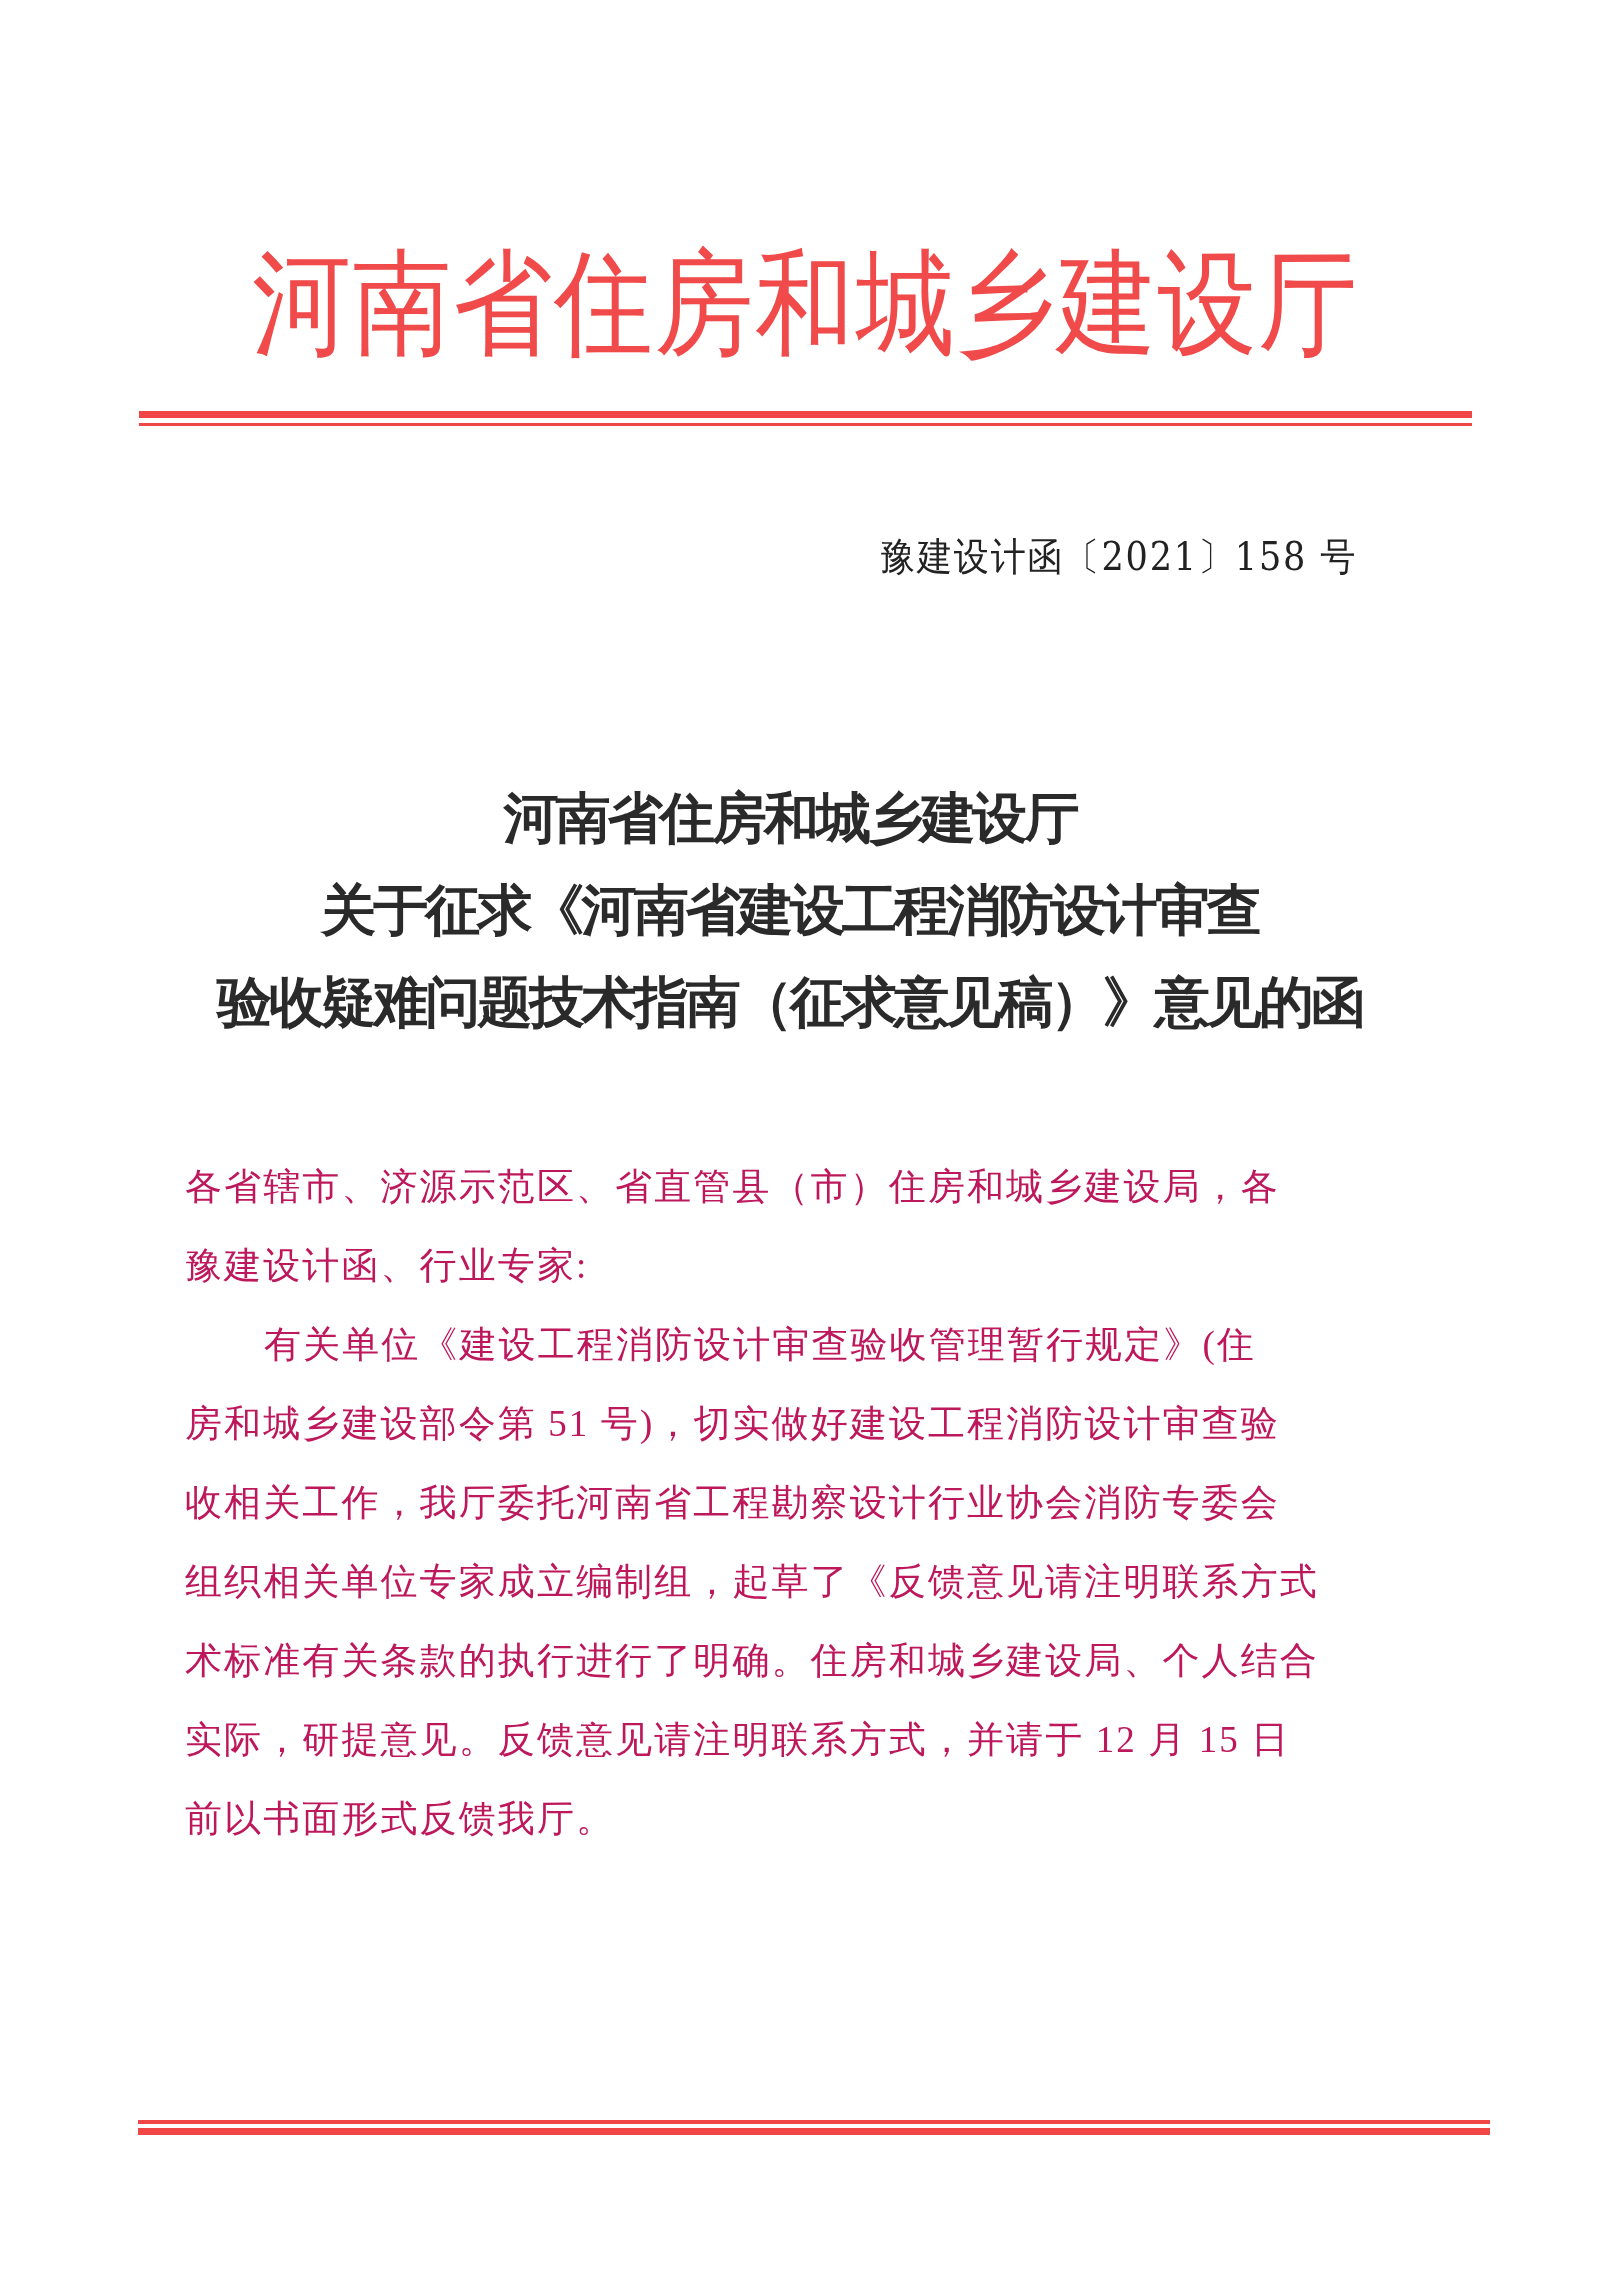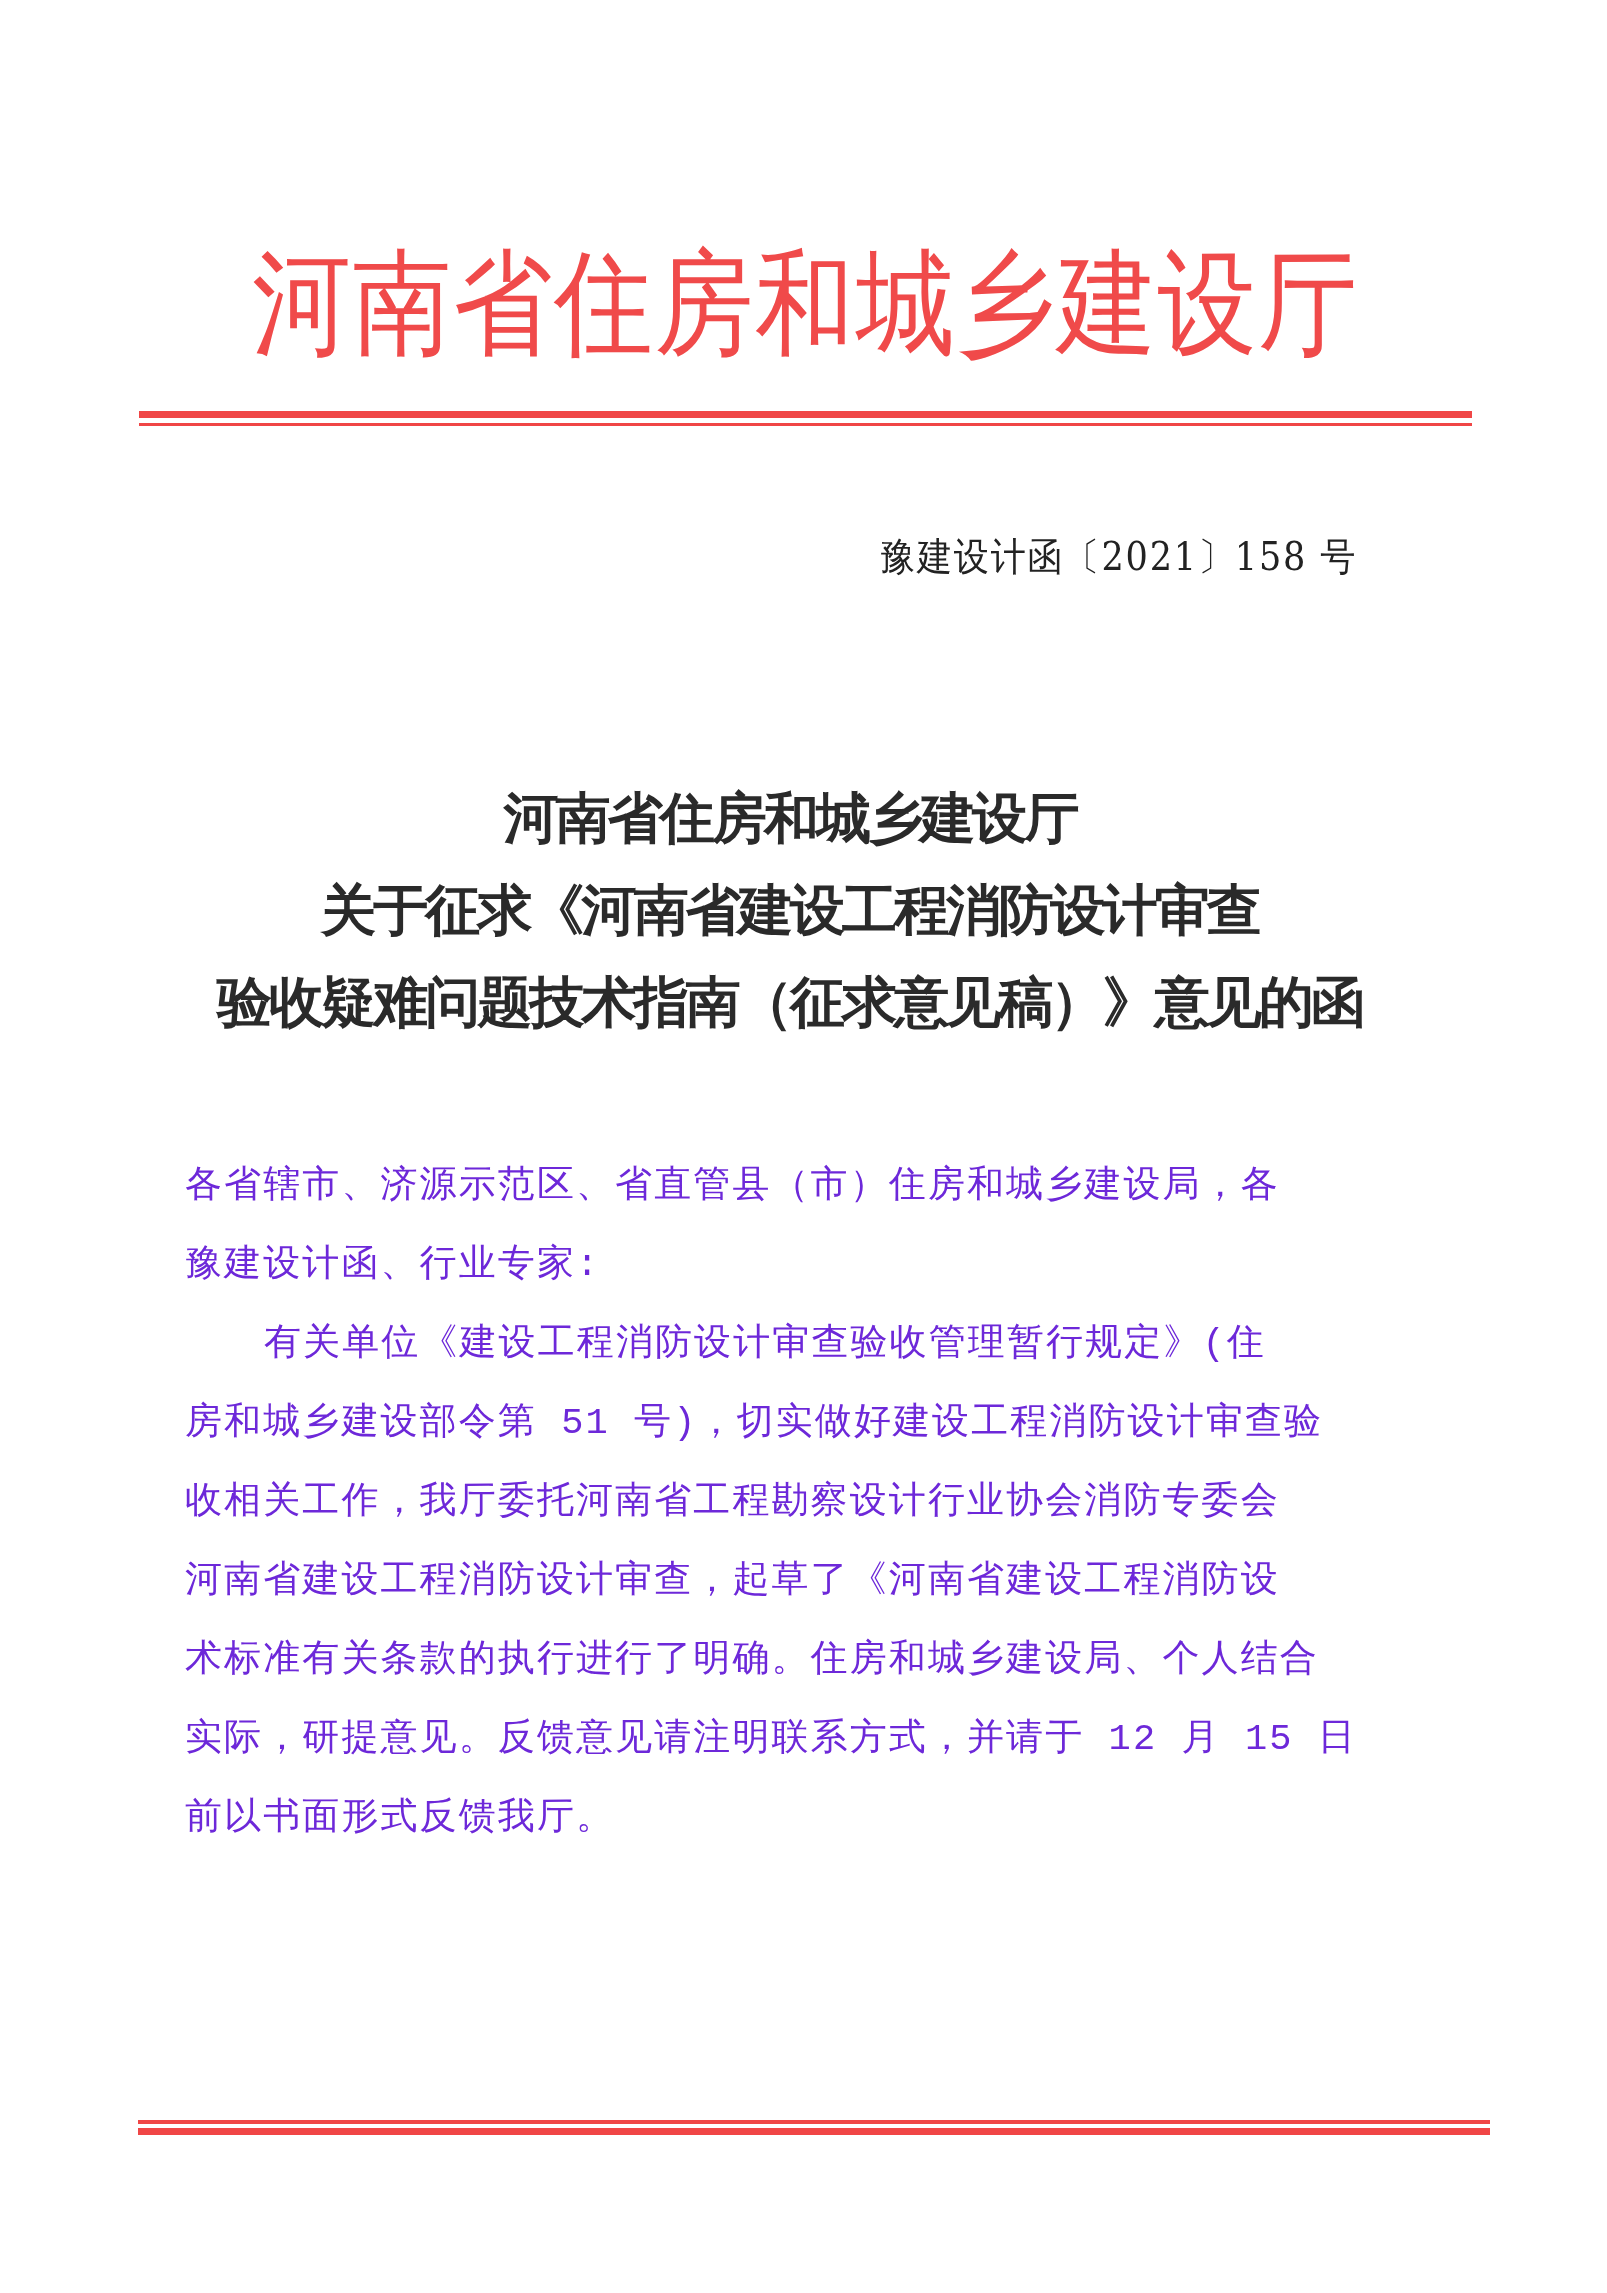--- a/index.html
+++ b/index.html
@@ -22,21 +22,21 @@
 
     .title-block { position: absolute; left: 156px; top: 772px; width: 1268px; }
     .title-line {
       text-align: center; white-space: nowrap; font-family: "DejaVu Serif", "Liberation Serif", serif;
       font-weight: bold; font-size: 55px; line-height: 92px; color: #2a2a2a; letter-spacing: -2.9px;
     }
     .title-line.l3 { margin-left: 0; }
 
     .body-block {
       position: absolute; left: 185px; top: 1147px; width: 1190px;
-      font-family: Liberation Mono, monospace; font-size: 37px; line-height: 79px; color: #6d28d9;
+      font-family: Liberation Serif, serif; font-size: 37px; line-height: 79px; color: #be185d;
     }
     .para { margin: 0; text-align: justify; text-align-last: left; letter-spacing: 2.1px; }
     .para .ln { display: block; white-space: nowrap; }
     .indent { padding-left: 79px; }
   </style>
 </head>
 <body>
 
 <div class="page">
 
@@ -55,21 +55,21 @@
 
   <div class="body-block">
     <p class="para">
       <span class="ln">各省辖市、济源示范区、省直管县（市）住房和城乡建设局，各</span>
       <span class="ln">豫建设计函、行业专家:</span>
     </p>
     <p class="para">
       <span class="ln indent">有关单位《建设工程消防设计审查验收管理暂行规定》(住</span>
       <span class="ln">房和城乡建设部令第 51 号)，切实做好建设工程消防设计审查验</span>
       <span class="ln">收相关工作，我厅委托河南省工程勘察设计行业协会消防专委会</span>
-      <span class="ln">河南省建设工程消防设计审查，起草了《河南省建设工程消防设</span>
+      <span class="ln">组织相关单位专家成立编制组，起草了《反馈意见请注明联系方式</span>
       <span class="ln">术标准有关条款的执行进行了明确。住房和城乡建设局、个人结合</span>
       <span class="ln">实际，研提意见。反馈意见请注明联系方式，并请于 12 月 15 日</span>
       <span class="ln">前以书面形式反馈我厅。</span>
     </p>
   </div>
 
   <div class="rule" style="left:138px; top:2120px; width:1352px; height:3.9px;"></div>
   <div class="rule" style="left:138px; top:2128px; width:1352px; height:6.8px;"></div>
 
 </div>

